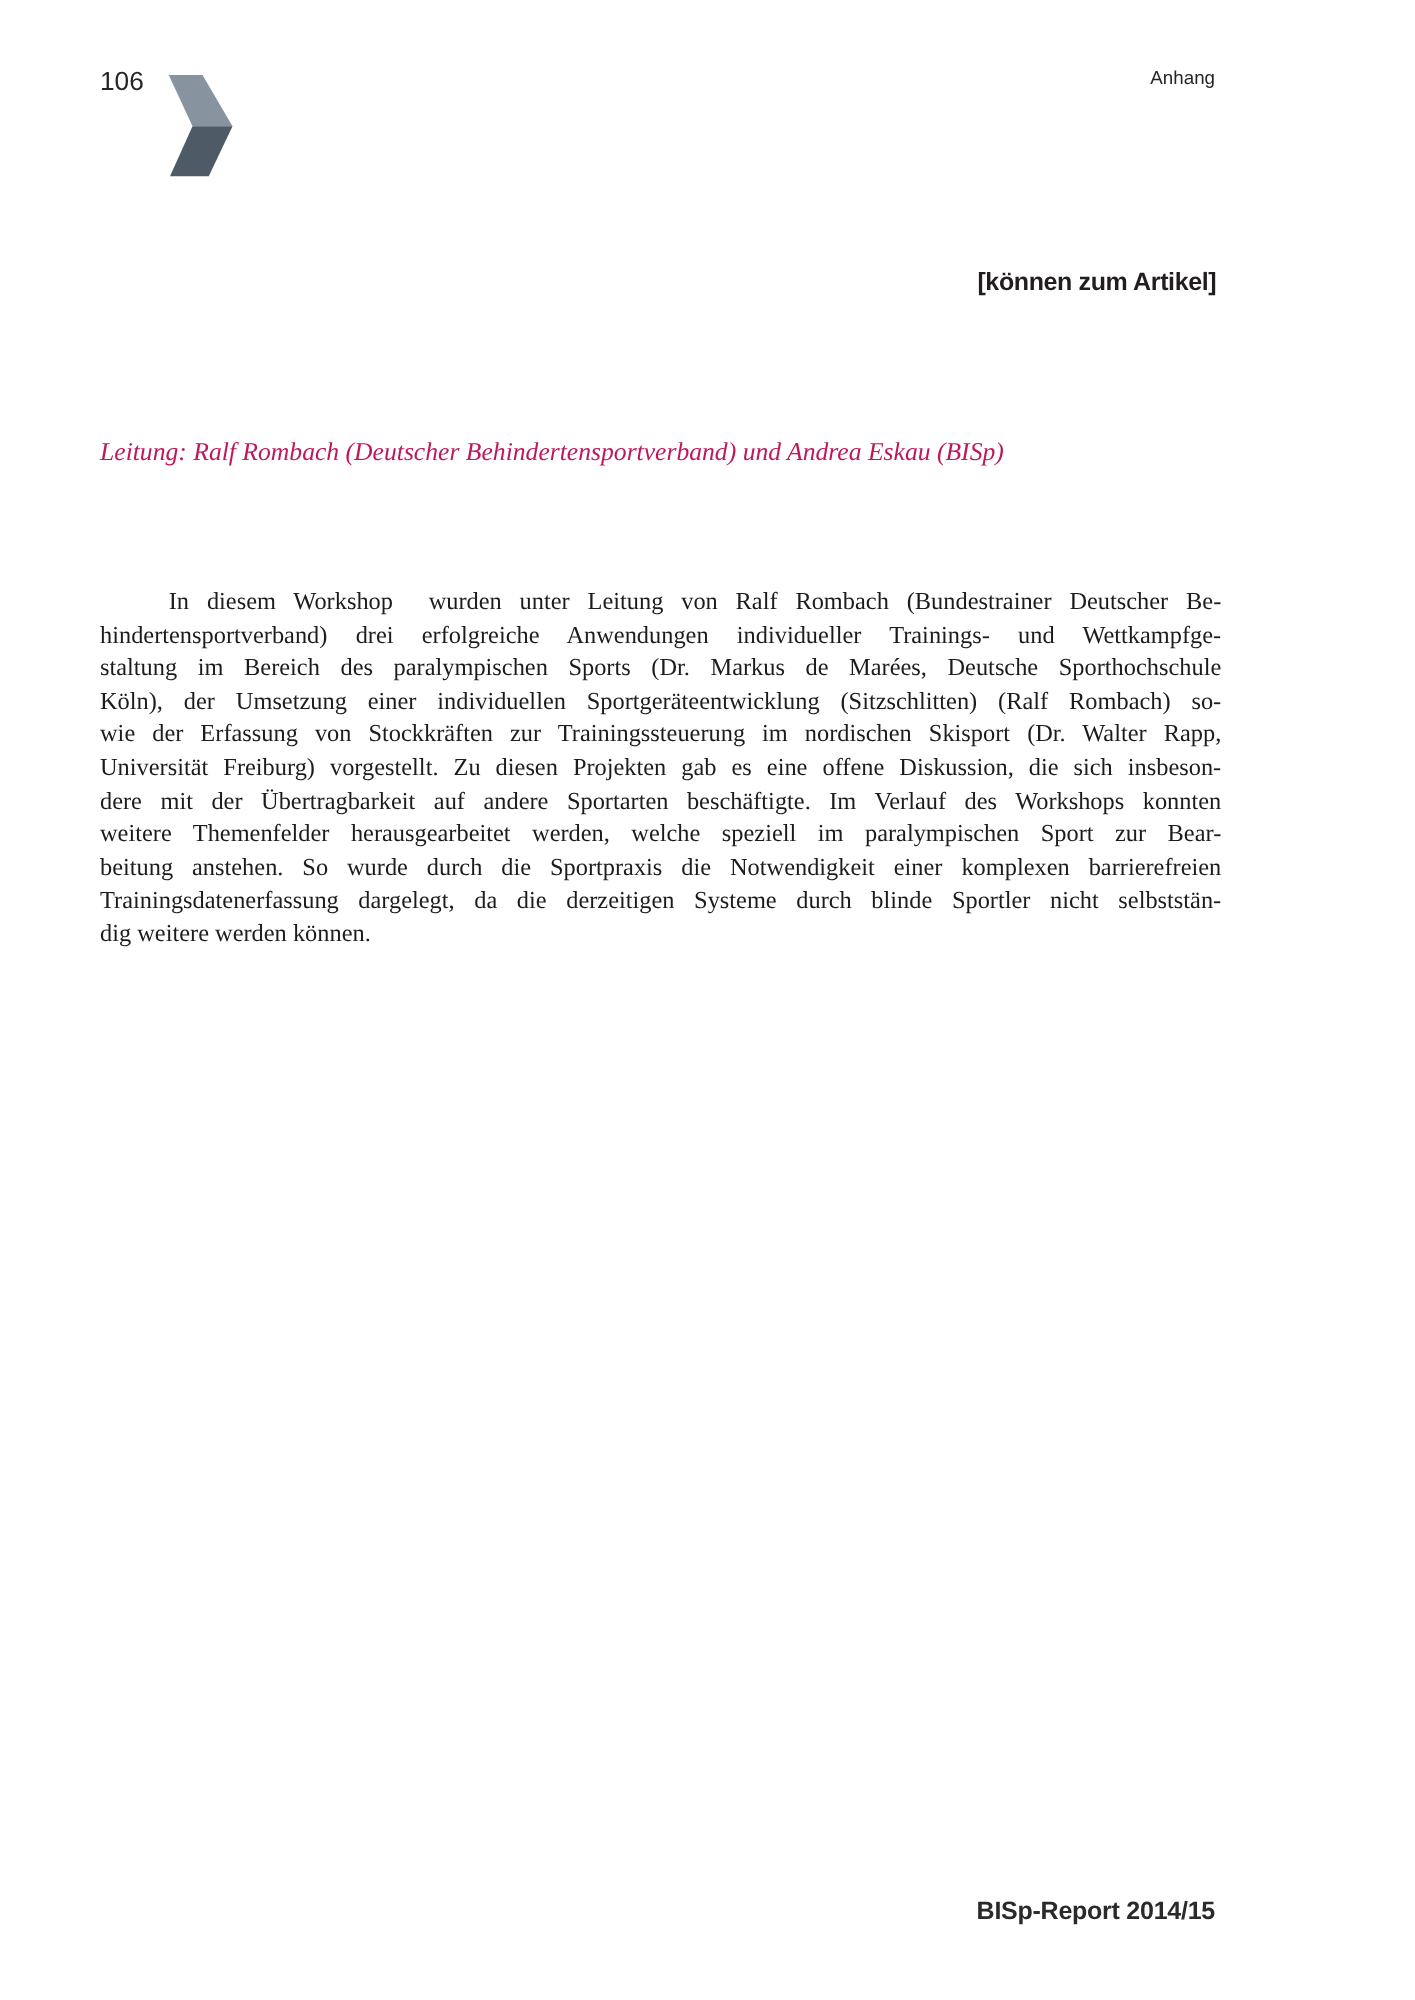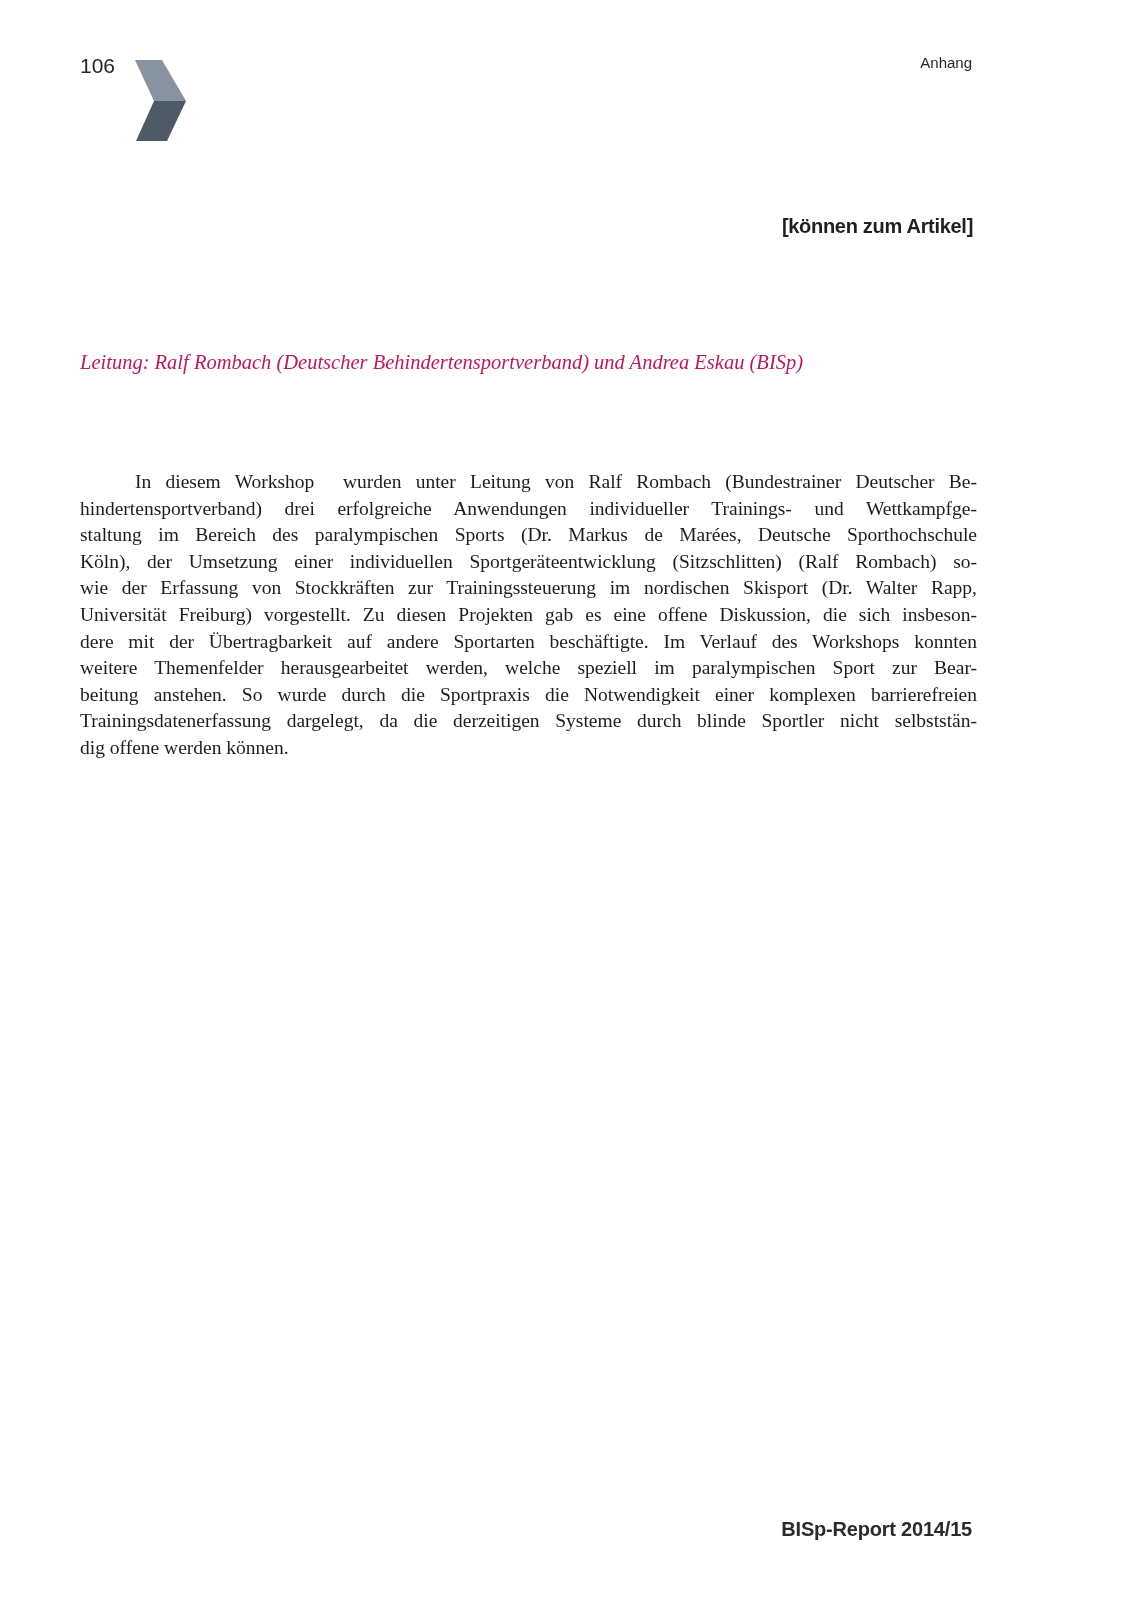--- a/index.html
+++ b/index.html
@@ -117,18 +117,18 @@
     <div class="body-justified">In diesem Workshop  wurden unter Leitung von Ralf Rombach (Bundestrainer Deutscher Be-
 hindertensportverband) drei erfolgreiche Anwendungen individueller Trainings- und Wettkampfge-
 staltung im Bereich des paralympischen Sports (Dr. Markus de Marées, Deutsche Sporthochschule
 Köln), der Umsetzung einer individuellen Sportgeräteentwicklung (Sitzschlitten) (Ralf Rombach) so-
 wie der Erfassung von Stockkräften zur Trainingssteuerung im nordischen Skisport (Dr. Walter Rapp,
 Universität Freiburg) vorgestellt. Zu diesen Projekten gab es eine offene Diskussion, die sich insbeson-
 dere mit der Übertragbarkeit auf andere Sportarten beschäftigte. Im Verlauf des Workshops konnten
 weitere Themenfelder herausgearbeitet werden, welche speziell im paralympischen Sport zur Bear-
 beitung anstehen. So wurde durch die Sportpraxis die Notwendigkeit einer komplexen barrierefreien
 Trainingsdatenerfassung dargelegt, da die derzeitigen Systeme durch blinde Sportler nicht selbststän-</div>
-    <div class="body-last-line">dig offene werden können.</div>
+    <div class="body-last-line">dig weitere werden können.</div>
   </div>
 
   <span class="footer-label">BISp-Report 2014/15</span>
 
 </div>
 
 </body></html>

